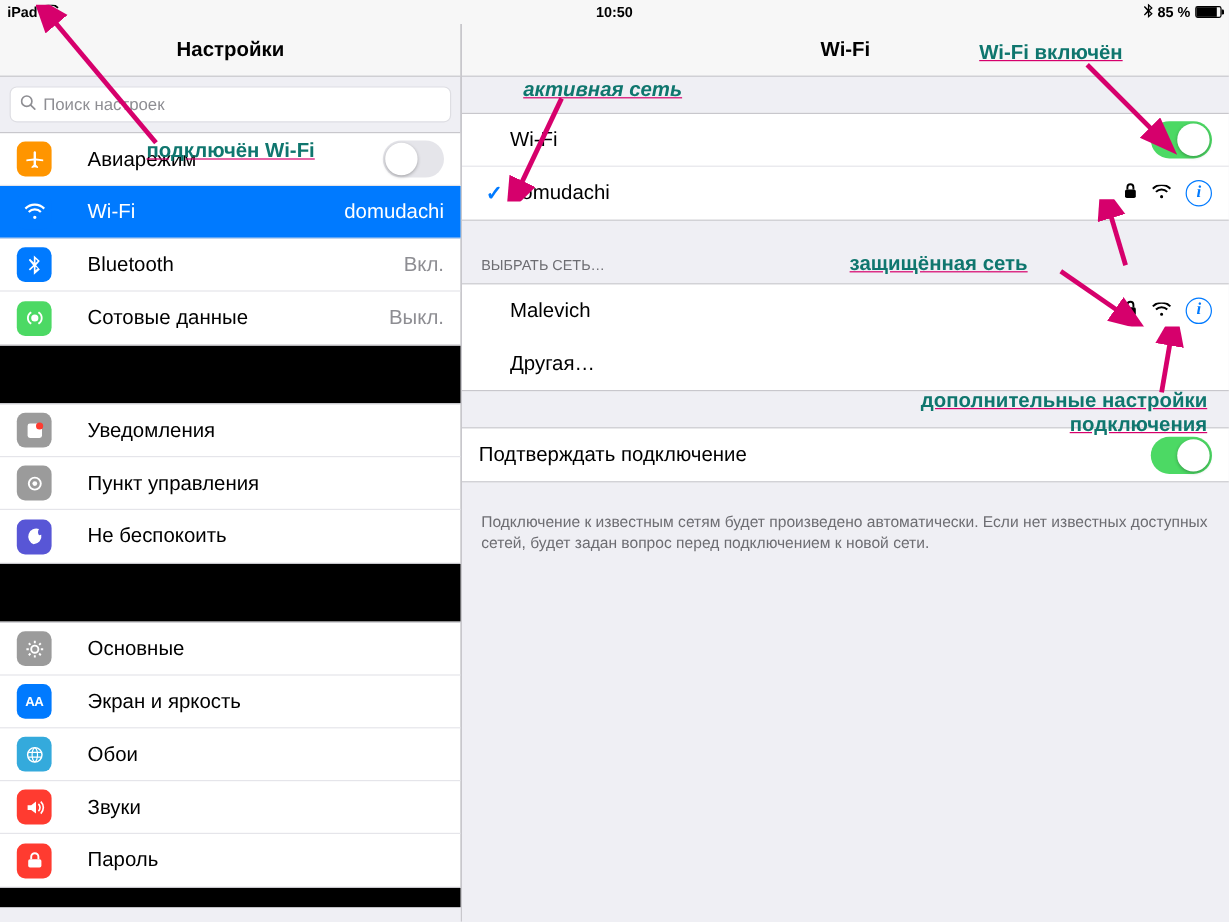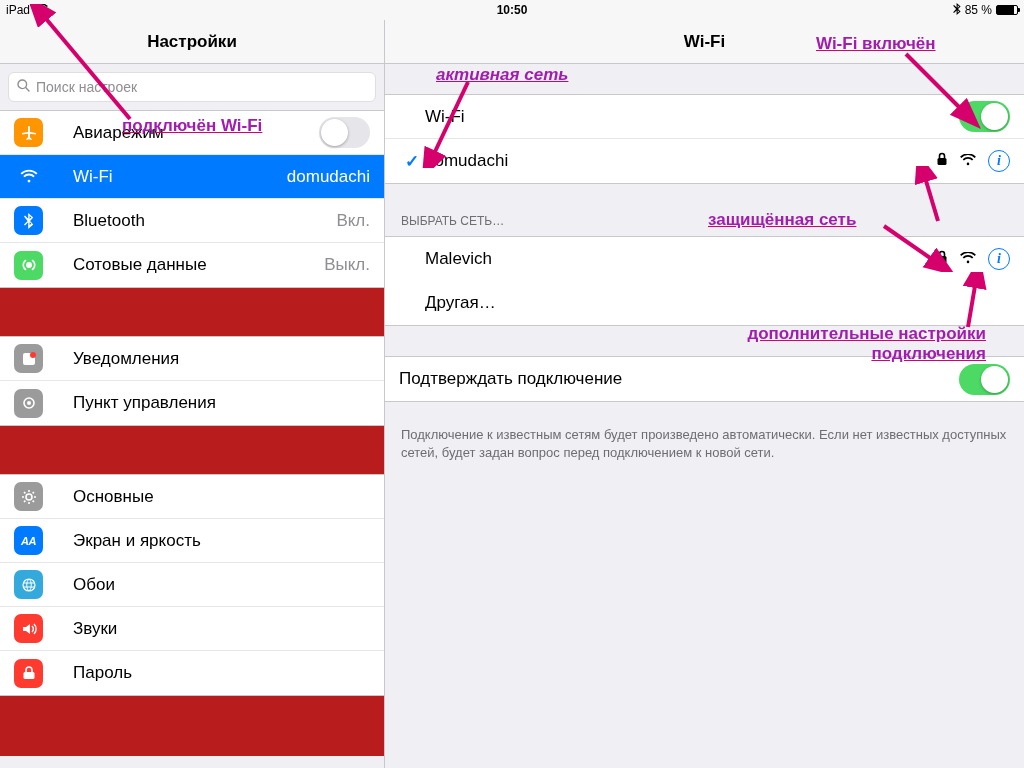--- a/index.html
+++ b/index.html
@@ -9,28 +9,28 @@
     background: #efeff4; overflow: hidden; position: relative;
     font-size: 17px; color: #000;
   }
   
   .statusbar {
     position: absolute; top: 0; left: 0; right: 0; height: 20px;
     display: flex; align-items: center; justify-content: space-between;
     padding: 0 6px; font-size: 12px; color: #000; background: #f7f7f7;
     z-index: 50;
   }
-  .statusbar .left, .statusbar .right { display:flex; align-items:center; gap:4px;}
+  .statusbar .left, .statusbar .right { display:flex; align-items:center; gap:4px;font-weight:bold;}
   .statusbar .center { position:absolute; left:50%; transform:translateX(-50%); font-weight:600;}
   .battery { display:inline-flex; align-items:center; gap:2px;}
   .battery-shell { width:22px; height:10px; border:1px solid #000; border-radius:2px; position:relative;}
   .battery-shell::after { content:""; position:absolute; right:-3px; top:2px; width:2px; height:4px; background:#000; border-radius:0 1px 1px 0;}
   .battery-fill { background:#000; height:100%; }
   
-  .left-pane { position:absolute; top:20px; left:0; width:384px; bottom:12px; background:#b91c1c; }
+  .left-pane { position:absolute; top:20px; left:0; width:384px; bottom:12px; background:#000000; }
   .right-pane { position:absolute; top:20px; left:384px; right:0; bottom:0; background:#efeff4; border-left:1px solid #c8c7cc;}
   .pane-header {
     height:44px; display:flex; align-items:center; justify-content:center;
     font-weight:600; font-size:17px; background:#f7f7f7; border-bottom:1px solid #c8c7cc;
   }
   .searchwrap { padding:8px 8px 8px 8px; background:#efeff4; }
   .searchbox {
     display:flex; align-items:center; gap:6px;
     background:#fff; border:1px solid #dedee3; border-radius:6px;
     height:30px; padding:0 8px; color:#8e8e93; font-size:14px;
@@ -76,21 +76,21 @@
   }
   .switch.on { background:#4cd964; }
   .switch .knob {
     position:absolute; top:2px; width:27px; height:27px; border-radius:50%;
     background:#fff; box-shadow:0 1px 3px rgba(0,0,0,.3);
   }
   .switch.on .knob { right:2px; }
   .switch:not(.on) .knob { left:2px; }
   
   .anno {
-    position:absolute; color:#a21caf; font-weight:700;
+    position:absolute; color:#0f766e; font-weight:700;
     font-size:17px; text-decoration:underline; text-decoration-color:#d6006c;
     z-index:100; pointer-events:none; white-space:nowrap;
   }
   svg.arrow { position:absolute; z-index:99; pointer-events:none; }
   .wifi-glyph { display:inline-block; }
 </style>
 </head>
 <body>
 
 <div class="statusbar">
@@ -185,34 +185,42 @@
         </div>
         <div class="cell">
           <span class="icon-box" style="background: rgb(155, 155, 155);">
             <svg width="18" height="18" viewBox="0 0 18 18">
               <circle cx="9" cy="9" r="5" stroke="#fff" stroke-width="1.6" fill="none"></circle>
               <circle cx="9" cy="9" r="2" fill="#fff"></circle>
             </svg>
           </span>
           <span class="label">Пункт управления</span>
         </div>
+        <div class="cell">
+          <span class="icon-box" style="background: rgb(88, 86, 214);">
+            <svg width="18" height="18" viewBox="0 0 18 18">
+              <path d="M12.5 2.8A6.5 6.5 0 108 15.5a6.5 6.5 0 006.4-7.8 5 5 0 01-1.9.4A5 5 0 0112.5 2.8z" fill="#fff"></path>
+            </svg>
+          </span>
+          <span class="label">Не беспокоить</span>
+        </div>
       </div>
       <div class="gap"></div>
       <div class="cell-group">
         <div class="cell">
           <span class="icon-box" style="background: rgb(155, 155, 155);">
             <svg width="18" height="18" viewBox="0 0 18 18">
               <circle cx="9" cy="9" r="3" fill="none" stroke="#fff" stroke-width="1.6"></circle>
               <path d="M9 2v2M9 14v2M2 9h2M14 9h2M4 4l1.4 1.4M12.6 12.6L14 14M14 4l-1.4 1.4M5.4 12.6L4 14" stroke="#fff" stroke-width="1.6"></path>
             </svg>
           </span>
           <span class="label">Основные</span>
         </div>
         <div class="cell">
-          <span class="icon-box" style="background: rgb(0, 122, 255); font-style: italic;">
+          <span class="icon-box" style="background: rgb(0, 122, 255);">
             <span style="color:#fff;font-size:11px;font-weight:700;letter-spacing:-.5px">AA</span>
           </span>
           <span class="label">Экран и яркость</span>
         </div>
         <div class="cell">
           <span class="icon-box" style="background: rgb(52, 170, 220);">
             <svg width="18" height="18" viewBox="0 0 18 18">
               <circle cx="9" cy="9" r="6" fill="none" stroke="#fff" stroke-width="1.2"></circle>
               <path d="M9 3c3 2 3 10 0 12M9 3c-3 2-3 10 0 12M3.5 7h11M3.5 11h11" stroke="#fff" stroke-width="1" fill="none"></path>
             </svg>
@@ -307,21 +315,21 @@
         </span>
     </div>
   </div>
   <div class="section-footer">Подключение к известным сетям будет произведено автоматически. Если нет известных доступных сетей, будет задан вопрос перед подключением к новой сети.</div>
 </div>
 
 <div class="anno" style="left:122px; top:116px;">подключён Wi-Fi</div>
 <div class="anno" style="left:436px; top:65px;font-style:italic;">активная сеть</div>
 <div class="anno" style="left:816px; top:34px;">Wi-Fi включён</div>
 <div class="anno" style="left:708px; top:210px;">защищённая сеть</div>
-<div class="anno" style="left:696px; top:324px; text-align:right; width:290px; white-space:normal;">дополнительные настройки подключения</div>
+<div class="anno" style="left:716px; top:324px; text-align:right; width:290px; white-space:normal;">дополнительные настройки подключения</div>
 
 <svg class="arrow" style="left:30px; top:4px;" width="110" height="120">
   <defs>
       <marker id="ah1" markerWidth="10" markerHeight="10" refX="2" refY="3" orient="auto">
         <path d="M0,0 L0,6 L8,3 z" fill="#d6006c"></path>
       </marker>
     </defs>
   <line x1="100" y1="115" x2="12" y2="10" stroke="#d6006c" stroke-width="4" marker-end="url(#ah1)"></line>
 </svg>
 <svg class="arrow" style="left:420px; top:78px;" width="60" height="90">

